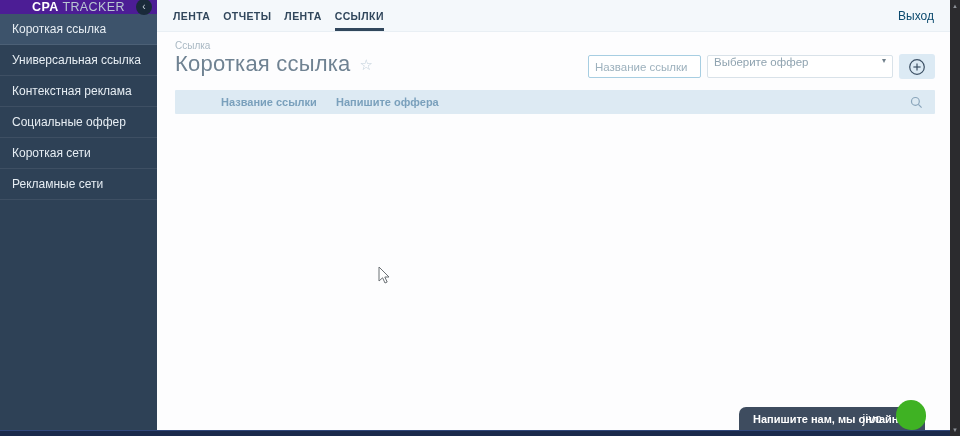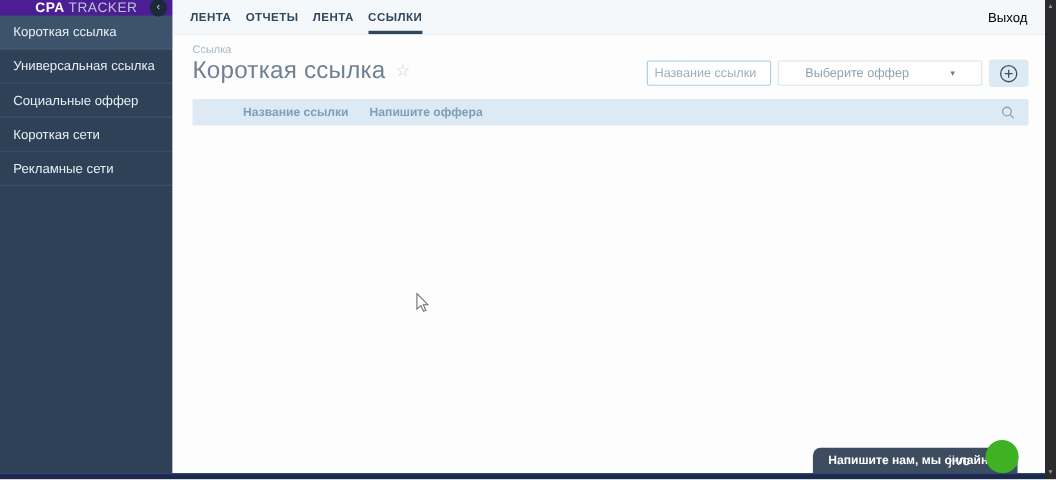--- a/index.html
+++ b/index.html
@@ -21,33 +21,33 @@
     font-size:12px;color:#e6edf3;border-bottom:1px solid rgba(255,255,255,.08);cursor:pointer;}
   .side-item.active{background:#3d536b;}
   
   .main{position:absolute;left:157px;top:0;width:793px;height:430px;background:#fff;}
   .topnav{height:32px;background:#f4f8fb;border-bottom:1px solid #e9eff4;
     display:flex;justify-content:space-between;padding:0 16px;}
   .tabs{display:flex;gap:13px;}
   .tab{display:flex;align-items:center;font-size:10.5px;font-weight:700;color:#31475c;
     letter-spacing:.4px;border-bottom:3px solid transparent;padding-top:3px;cursor:pointer;}
   .tab.active{border-bottom-color:#31475c;text-align:center;}
-  .logout{align-self:center;font-size:12px;color:#000000;cursor:pointer;}
+  .logout{align-self:center;font-size:12px;color:#0c4a6e;cursor:pointer;}
   
   .content{position:relative;height:398px;background:#fdfdfe;}
   .breadcrumb{position:absolute;left:18px;top:8px;font-size:10px;color:#a9b8c3;}
   .title-row{position:absolute;left:18px;top:19px;display:flex;align-items:center;gap:9px;}
   .page-title{margin:0;font-size:22px;font-weight:400;color:#6f8292;letter-spacing:.2px;}
   .star{color:#c0cfda;font-size:15px;cursor:pointer;line-height:1;}
   .controls{position:absolute;right:15px;top:22px;display:flex;align-items:center;gap:6px;}
   .name-input{width:113px;height:23px;border:1px solid #a7cee2;border-radius:2px;
     padding:0 6px;font-size:11.5px;color:#334;outline:none;font-family:"Liberation Sans",sans-serif;}
   .name-input::placeholder{color:#9db1bd;}
   .offer-select{width:186px;height:23px;border:1px solid #d9e2e9;border-radius:2px;background:#fff;
-    display:flex;align-items:center;justify-content:space-between;padding:0 24px;
+    display:flex;align-items:flex-start;justify-content:space-between;padding:0 6px;
     font-size:11.5px;color:#8fa3b0;cursor:pointer;}
   .caret{color:#6f7f8b;font-size:8px;}
   .add-btn{width:36px;height:25px;background:#dceaf4;border:none;border-radius:3px;
     display:flex;align-items:center;justify-content:center;cursor:pointer;padding:0;}
   
   .table-head{position:absolute;left:18px;right:15px;top:58px;height:24px;background:#ddeaf3;
     display:flex;align-items:center;border-radius:1px;}
   .th{font-size:11px;font-weight:700;color:#7aa0bc;}
   .th1{margin-left:46px;width:115px;}
   .search-btn{margin-left:auto;margin-right:12px;display:flex;background:none;border:none;padding:0;cursor:pointer;}
@@ -74,20 +74,21 @@
   <aside class="sidebar">
     <div class="sidebar-header">
       <span class="brand"><b>CPA</b><span> TRACKER</span></span>
       <span class="collapse-btn">
           <span>‹</span>
         </span>
     </div>
     <ul class="side-nav" id="side-nav">
         <li class="side-item active">Короткая ссылка</li>
         <li class="side-item">Универсальная ссылка</li>
+        <li class="side-item">Контекстная реклама</li>
         <li class="side-item">Социальные оффер</li>
         <li class="side-item">Короткая сети</li>
         <li class="side-item">Рекламные сети</li>
       </ul>
   </aside>
 
   <div class="main">
     <nav class="topnav">
       <div class="tabs" id="tabs">
           <span class="tab">ЛЕНТА</span>

